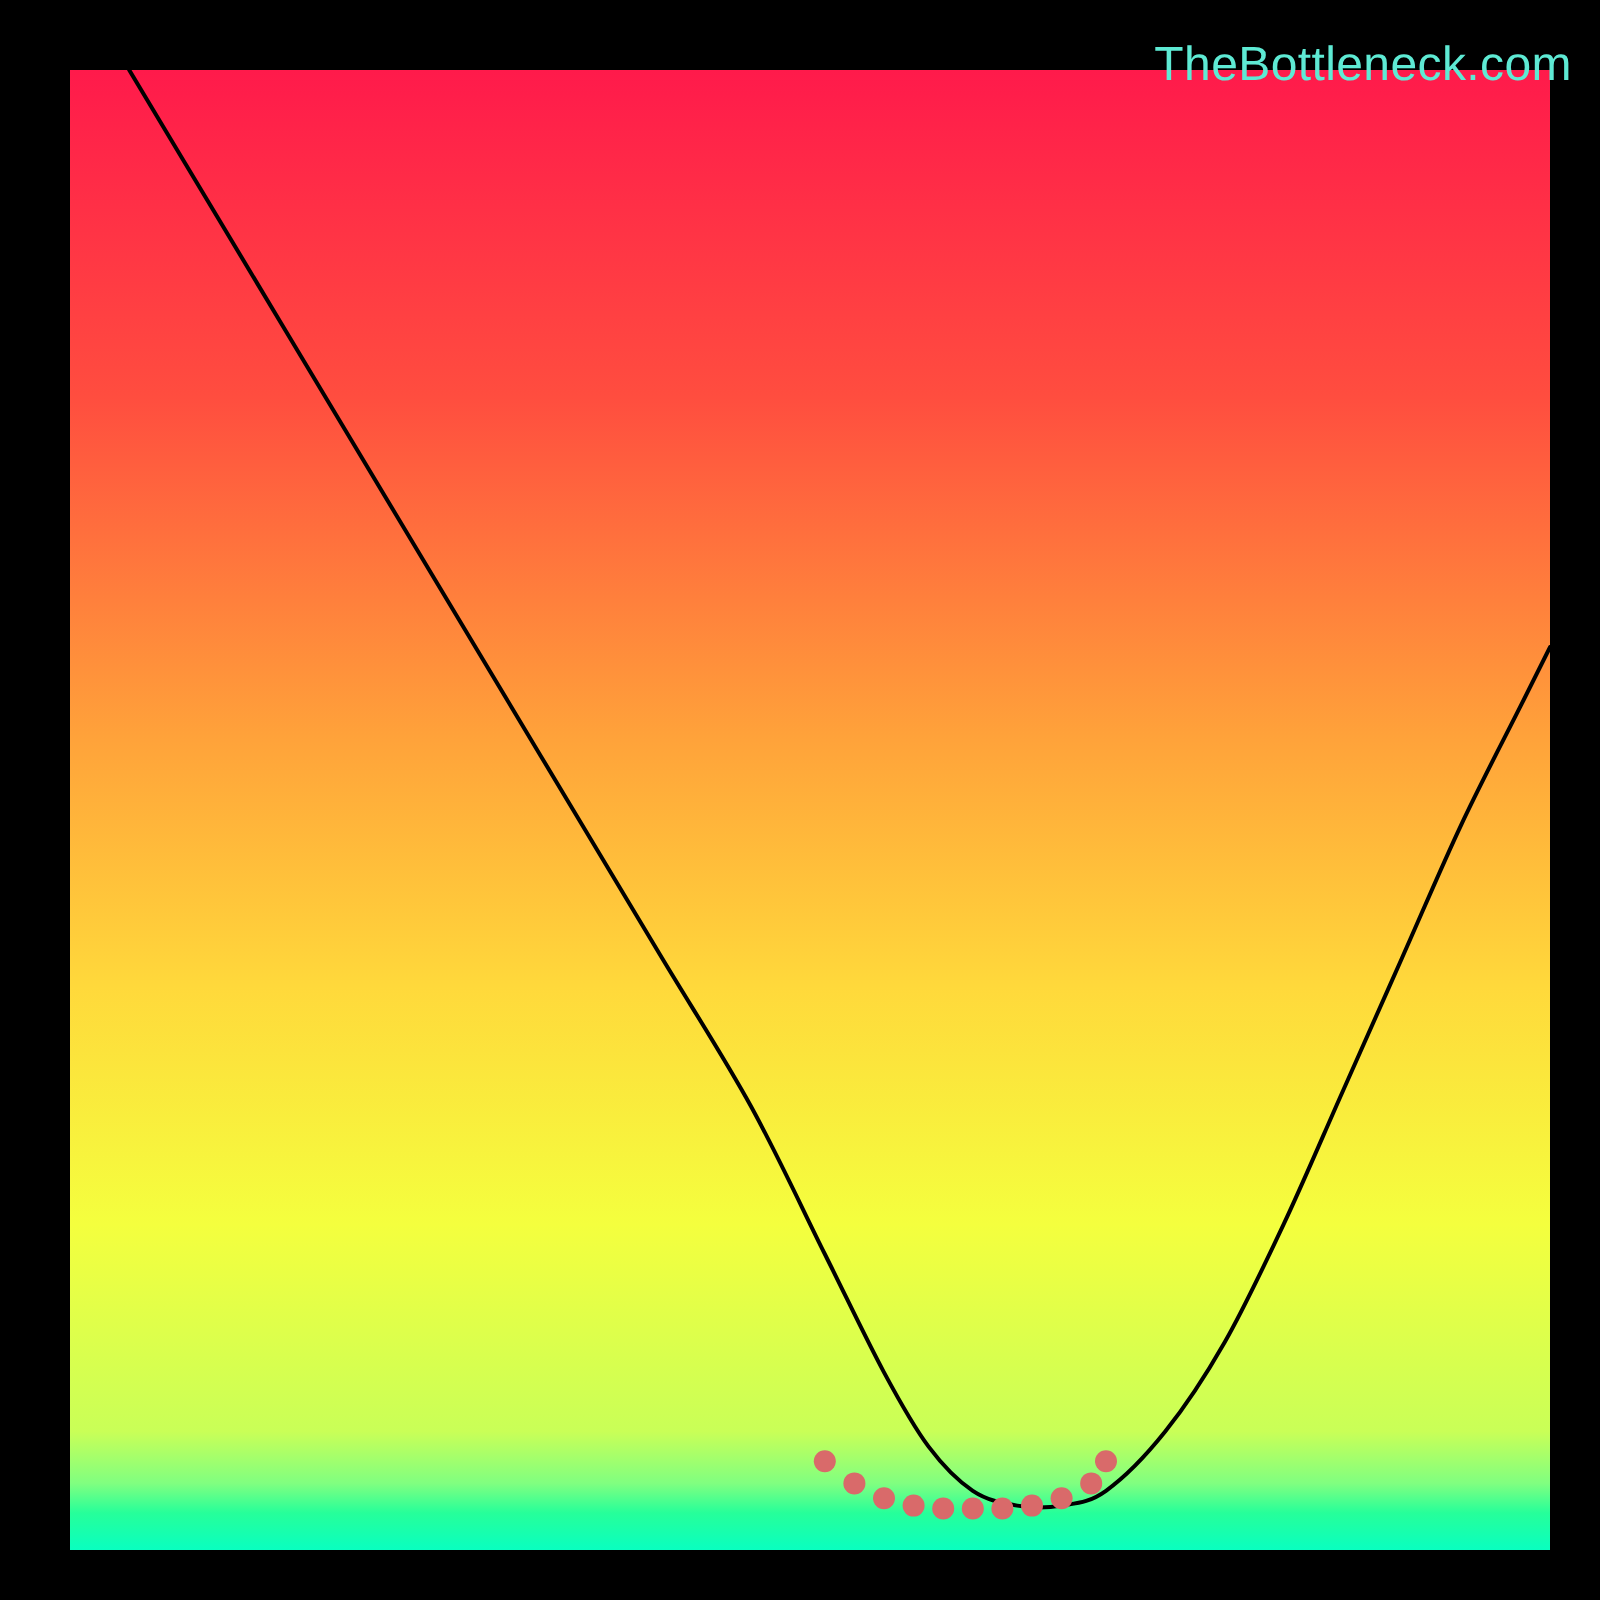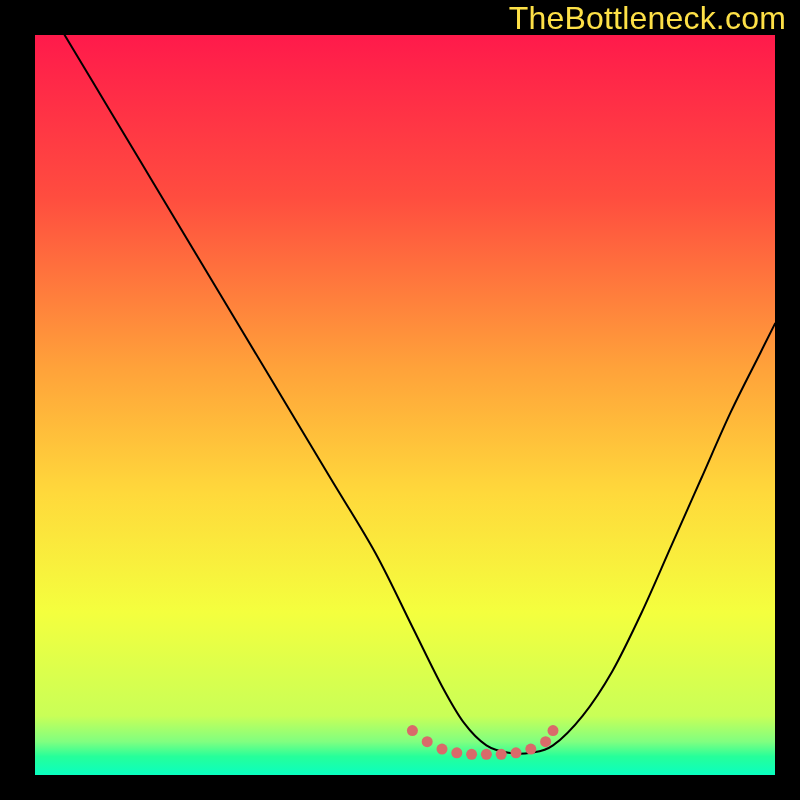--- a/index.html
+++ b/index.html
@@ -12,24 +12,24 @@
     overflow: hidden;
   }
   .frame {
     position: relative;
     width: 800px;
     height: 800px;
     background: #000000;
   }
   .watermark {
     position: absolute;
-    top: 0;
+    top: 19px;
     right: 14px;
-    color: #fde047;
-    font-size: 32px;
+    color: #5eead4;
+    font-size: 24px;
     font-weight: 400;
     letter-spacing: 0.2px;
     z-index: 10;
   }
   svg {
     position: absolute;
     top: 0;
     left: 0;
   }
 </style>

